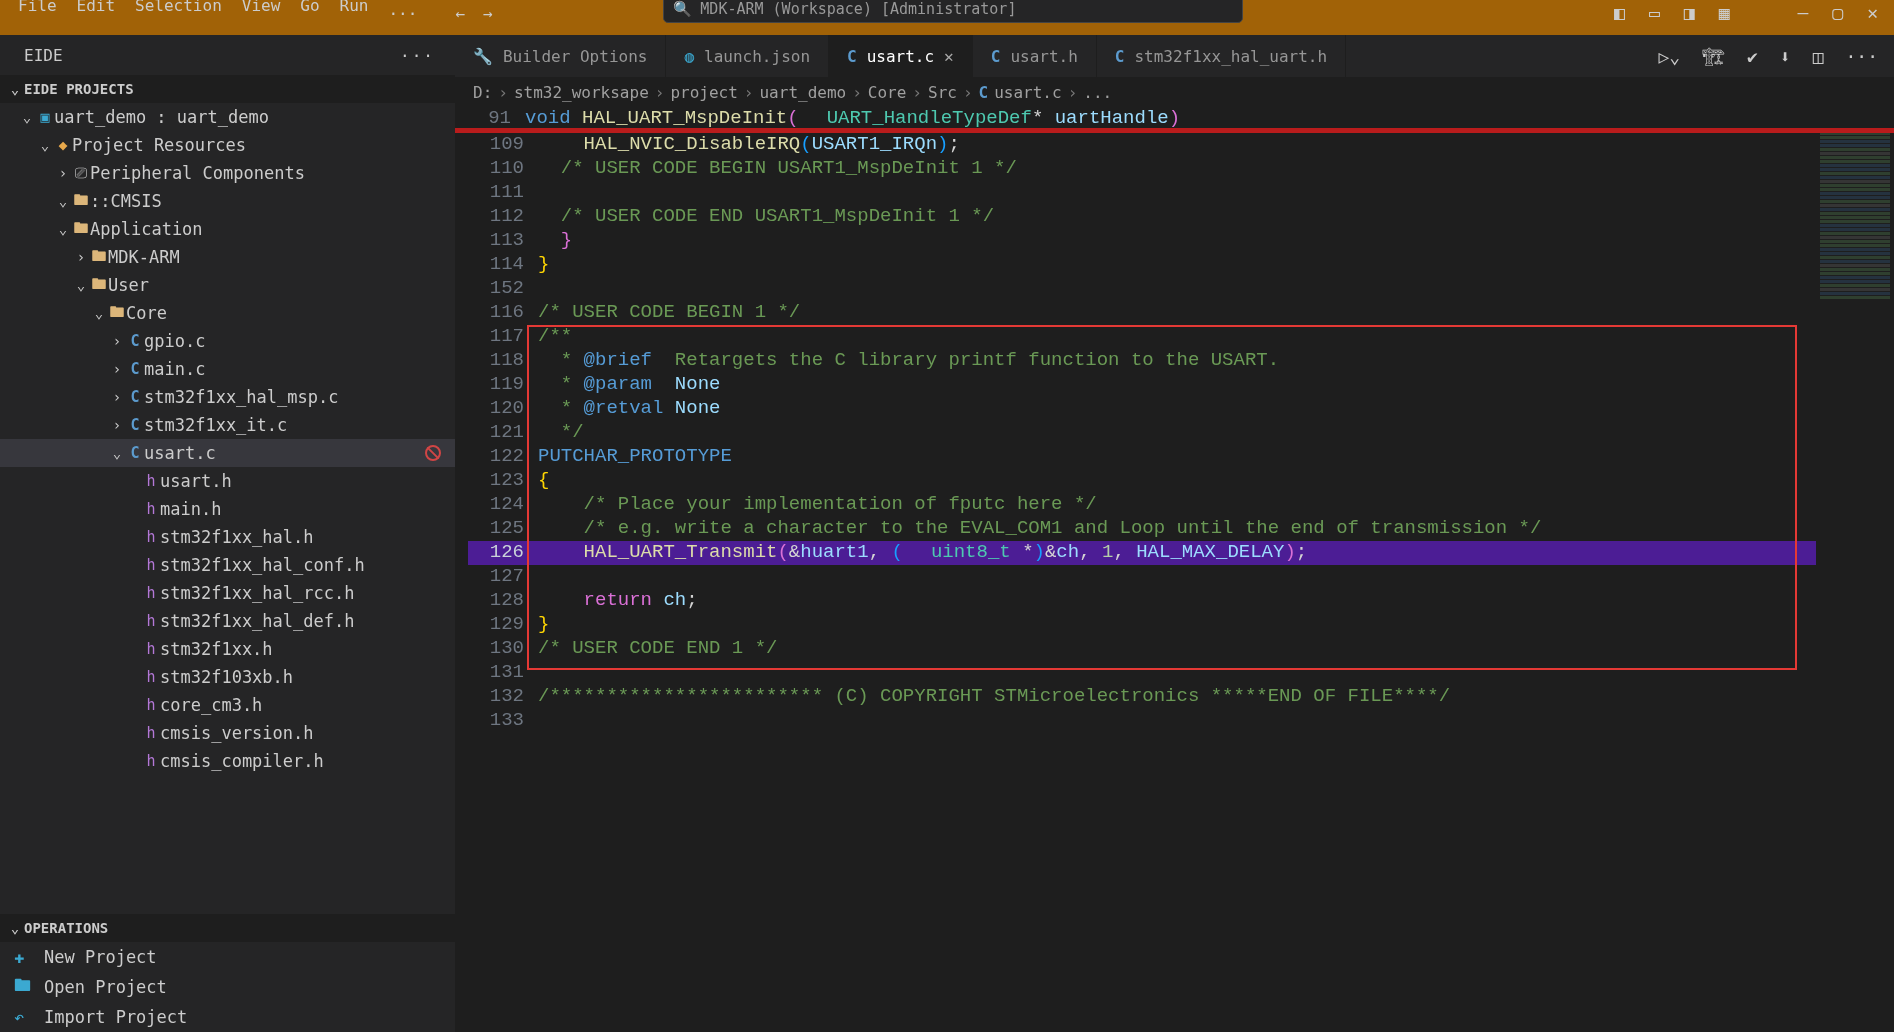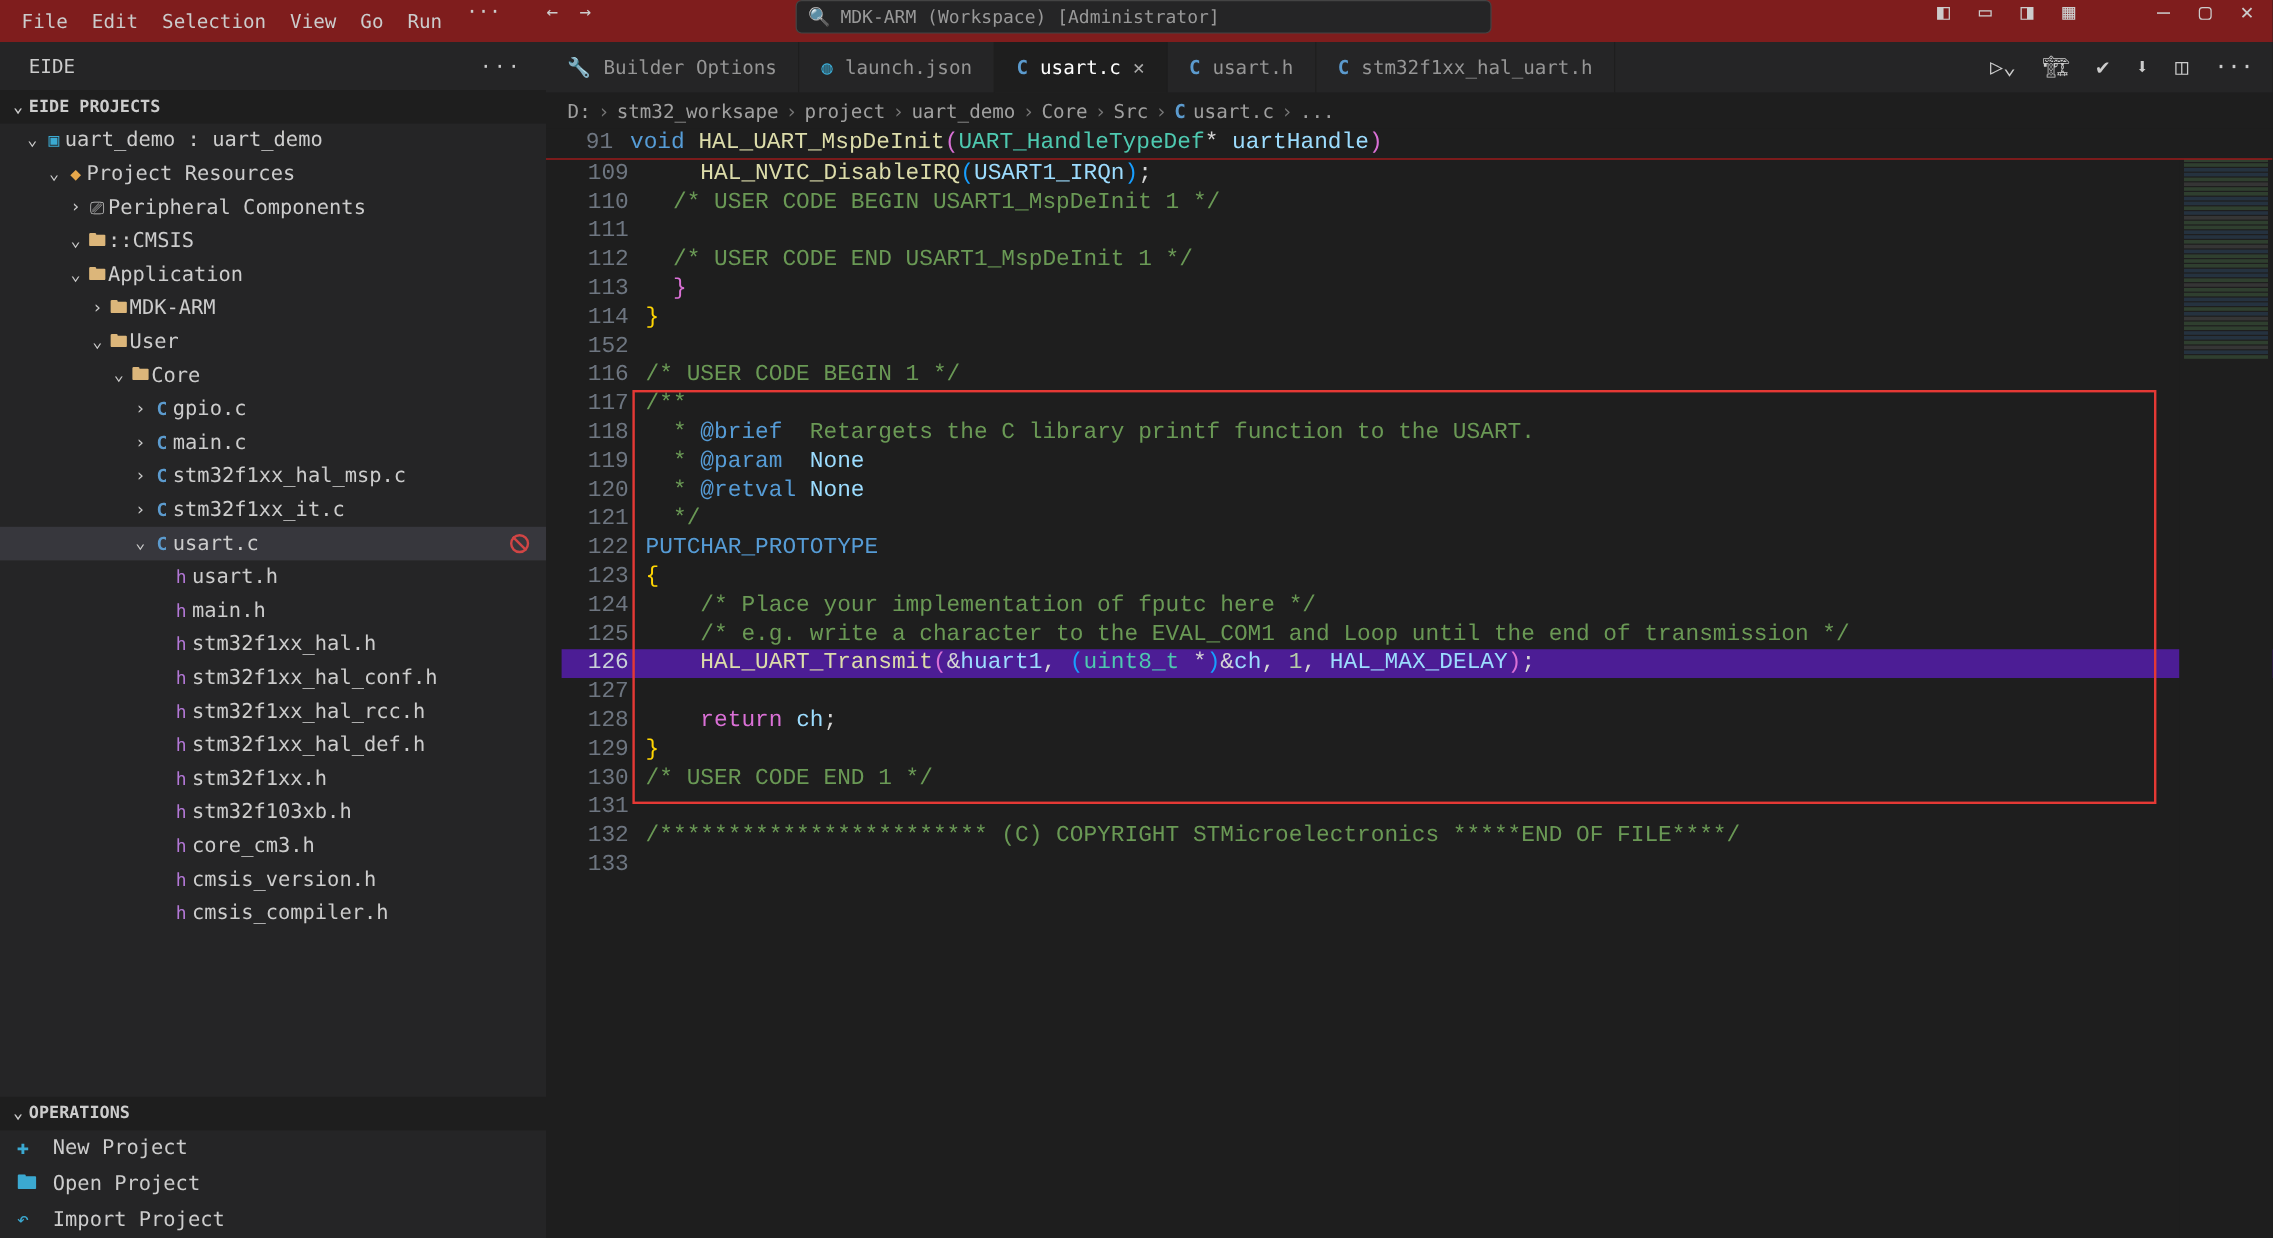--- a/index.html
+++ b/index.html
@@ -11,24 +11,24 @@
   height: 1032px;
   overflow: hidden;
   display: flex;
   flex-direction: column;
   font-size: 16px;
 }
 
 
 .menubar {
   height: 35px;
-  background: #7f1d1d;
-  display: flex;
-  align-items: flex-start;
-  padding: 0 8px;
+  background: #a16207;
+  display: flex;
+  align-items: flex-end;
+  padding: 12px 8px;
 }
 .menubar .menu-item {
   padding: 0 10px;
   color: #cccccc;
   font-size: 16px;
   height: 35px;
   line-height: 35px;
 }
 .menubar .dots { padding: 0 10px; }
 .menubar .nav-arrows { display: flex; gap: 18px; margin-left: 28px; color: #cccccc; }
@@ -198,21 +198,21 @@
   position: relative;
   font-family: Consolas, "Courier New", monospace;
   font-size: 19px;
   overflow: hidden;
 }
 .sticky {
   position: absolute;
   top: 0; left: 0; right: 0;
   height: 26px;
   background: #1e1e1e;
-  border-bottom: 1px solid #b91c1c;
+  border-bottom: 5px solid #b91c1c;
   display: flex;
   z-index: 5;
 }
 .gutter {
   width: 70px;
   text-align: right;
   color: #6e7681;
   padding-right: 14px;
 }
 .line { height: 24px; display: flex; }
@@ -223,21 +223,21 @@
 .codewrap { position: absolute; top: 26px; left:13px; right:0; }
 
 .highlight-box {
   position: absolute;
   border: 2px solid #e53935;
   pointer-events: none;
 }
 
 
 .kw { color:#569cd6; }
-.type { color:#4ec9b0; }
+.type { color:#4ec9b0;margin-left:28px; }
 .fn { color:#dcdcaa; }
 .num { color:#b5cea8; }
 .punct { color:#d4d4d4; }
 .paren { color:#da70d6; }
 .paren2 { color:#179fff; }
 .com { color:#6a9955; }
 .ident { color:#9cdcfe; }
 .brace-y { color:#ffd602; }
 .macro { color:#569cd6; }
 

